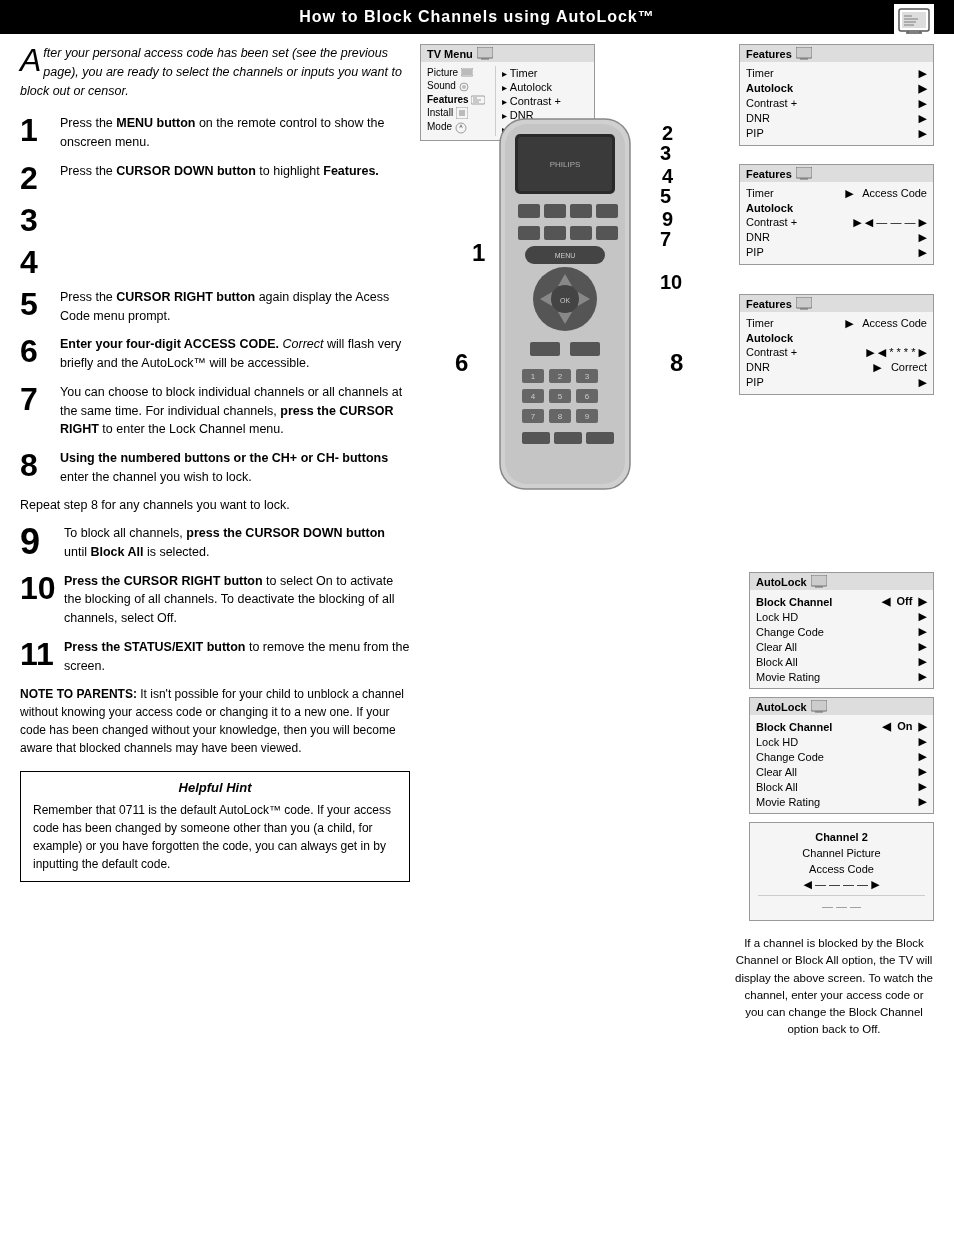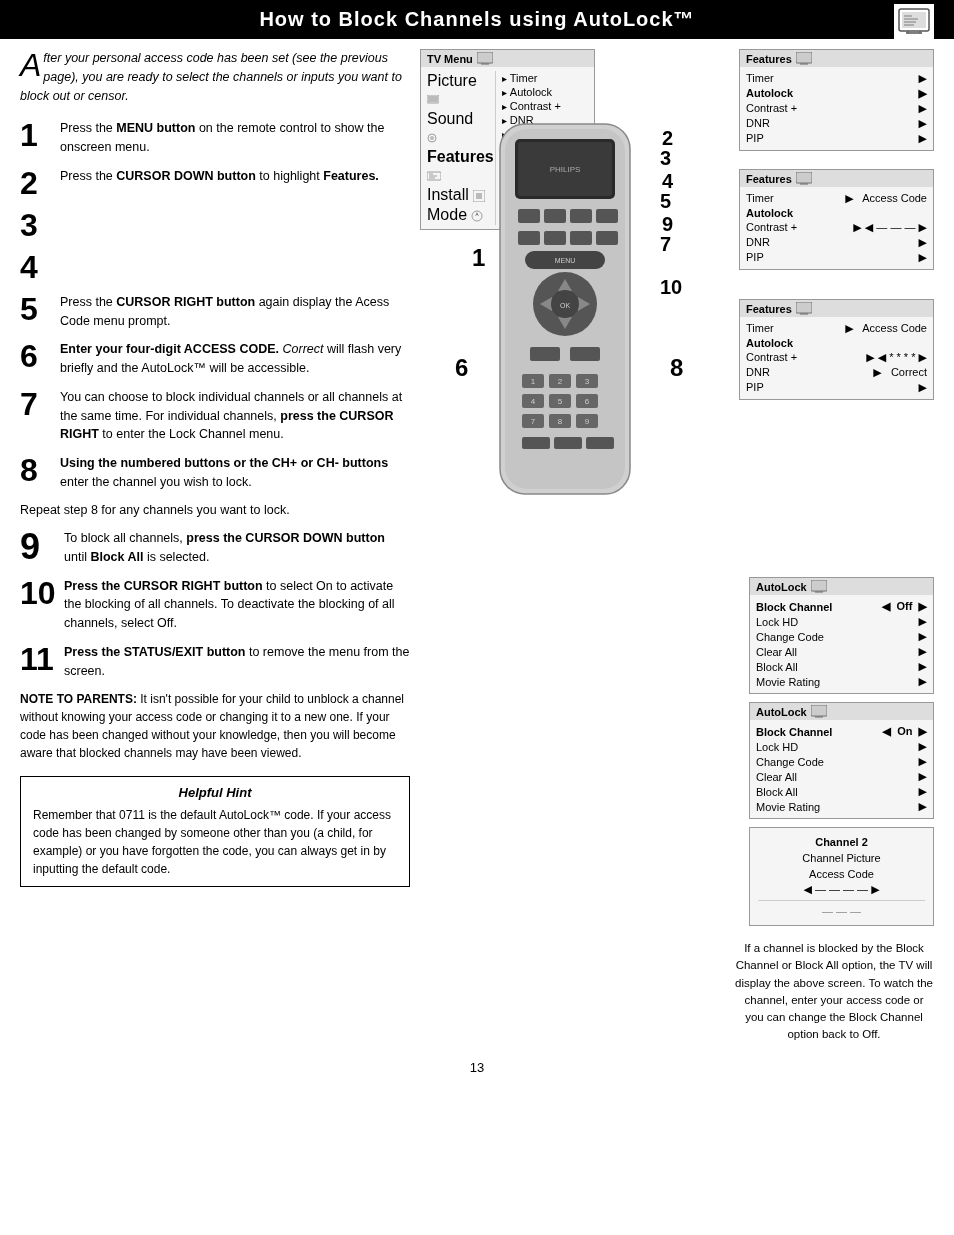--- a/index.html
+++ b/index.html
@@ -11,21 +11,21 @@
       font-size: 13px;
       color: #000;
     }
 
     
     .page-header {
       background: #000;
       color: #fff;
       text-align: center;
       padding: 8px 20px;
-      font-size: 20px;
+      font-size: 16px;
       font-weight: bold;
       letter-spacing: 1px;
       position: relative;
     }
     .page-header-icon {
       position: absolute;
       right: 20px;
       top: 4px;
       width: 40px;
       height: 35px;
@@ -170,21 +170,21 @@
     .menu-box-body {
       padding: 4px 6px;
       display: flex;
       gap: 8px;
     }
     .menu-box-left {
       width: 60px;
     }
     .menu-box-left .menu-item {
       padding: 1px 0;
-      font-size: 16px;
+      font-size: 10px;
     }
     .menu-box-left .menu-item.highlighted {
       font-weight: bold;
     }
     .menu-box-right {
       flex: 1;
       border-left: 1px solid #ccc;
       padding-left: 6px;
     }
     .menu-box-right .sub-item {
@@ -752,15 +752,14 @@
         </div>
 
         <div class="caption-text">If a channel is blocked by the Block Channel or Block All option, the TV will display the above screen. To watch the channel, enter your access code or you can change the Block Channel option back to Off.</div>
 
       </div>
 
     </div>
 
   </div>
 
-  <div class="page-number">13</div>
 
 </div>
 
 </body></html>

